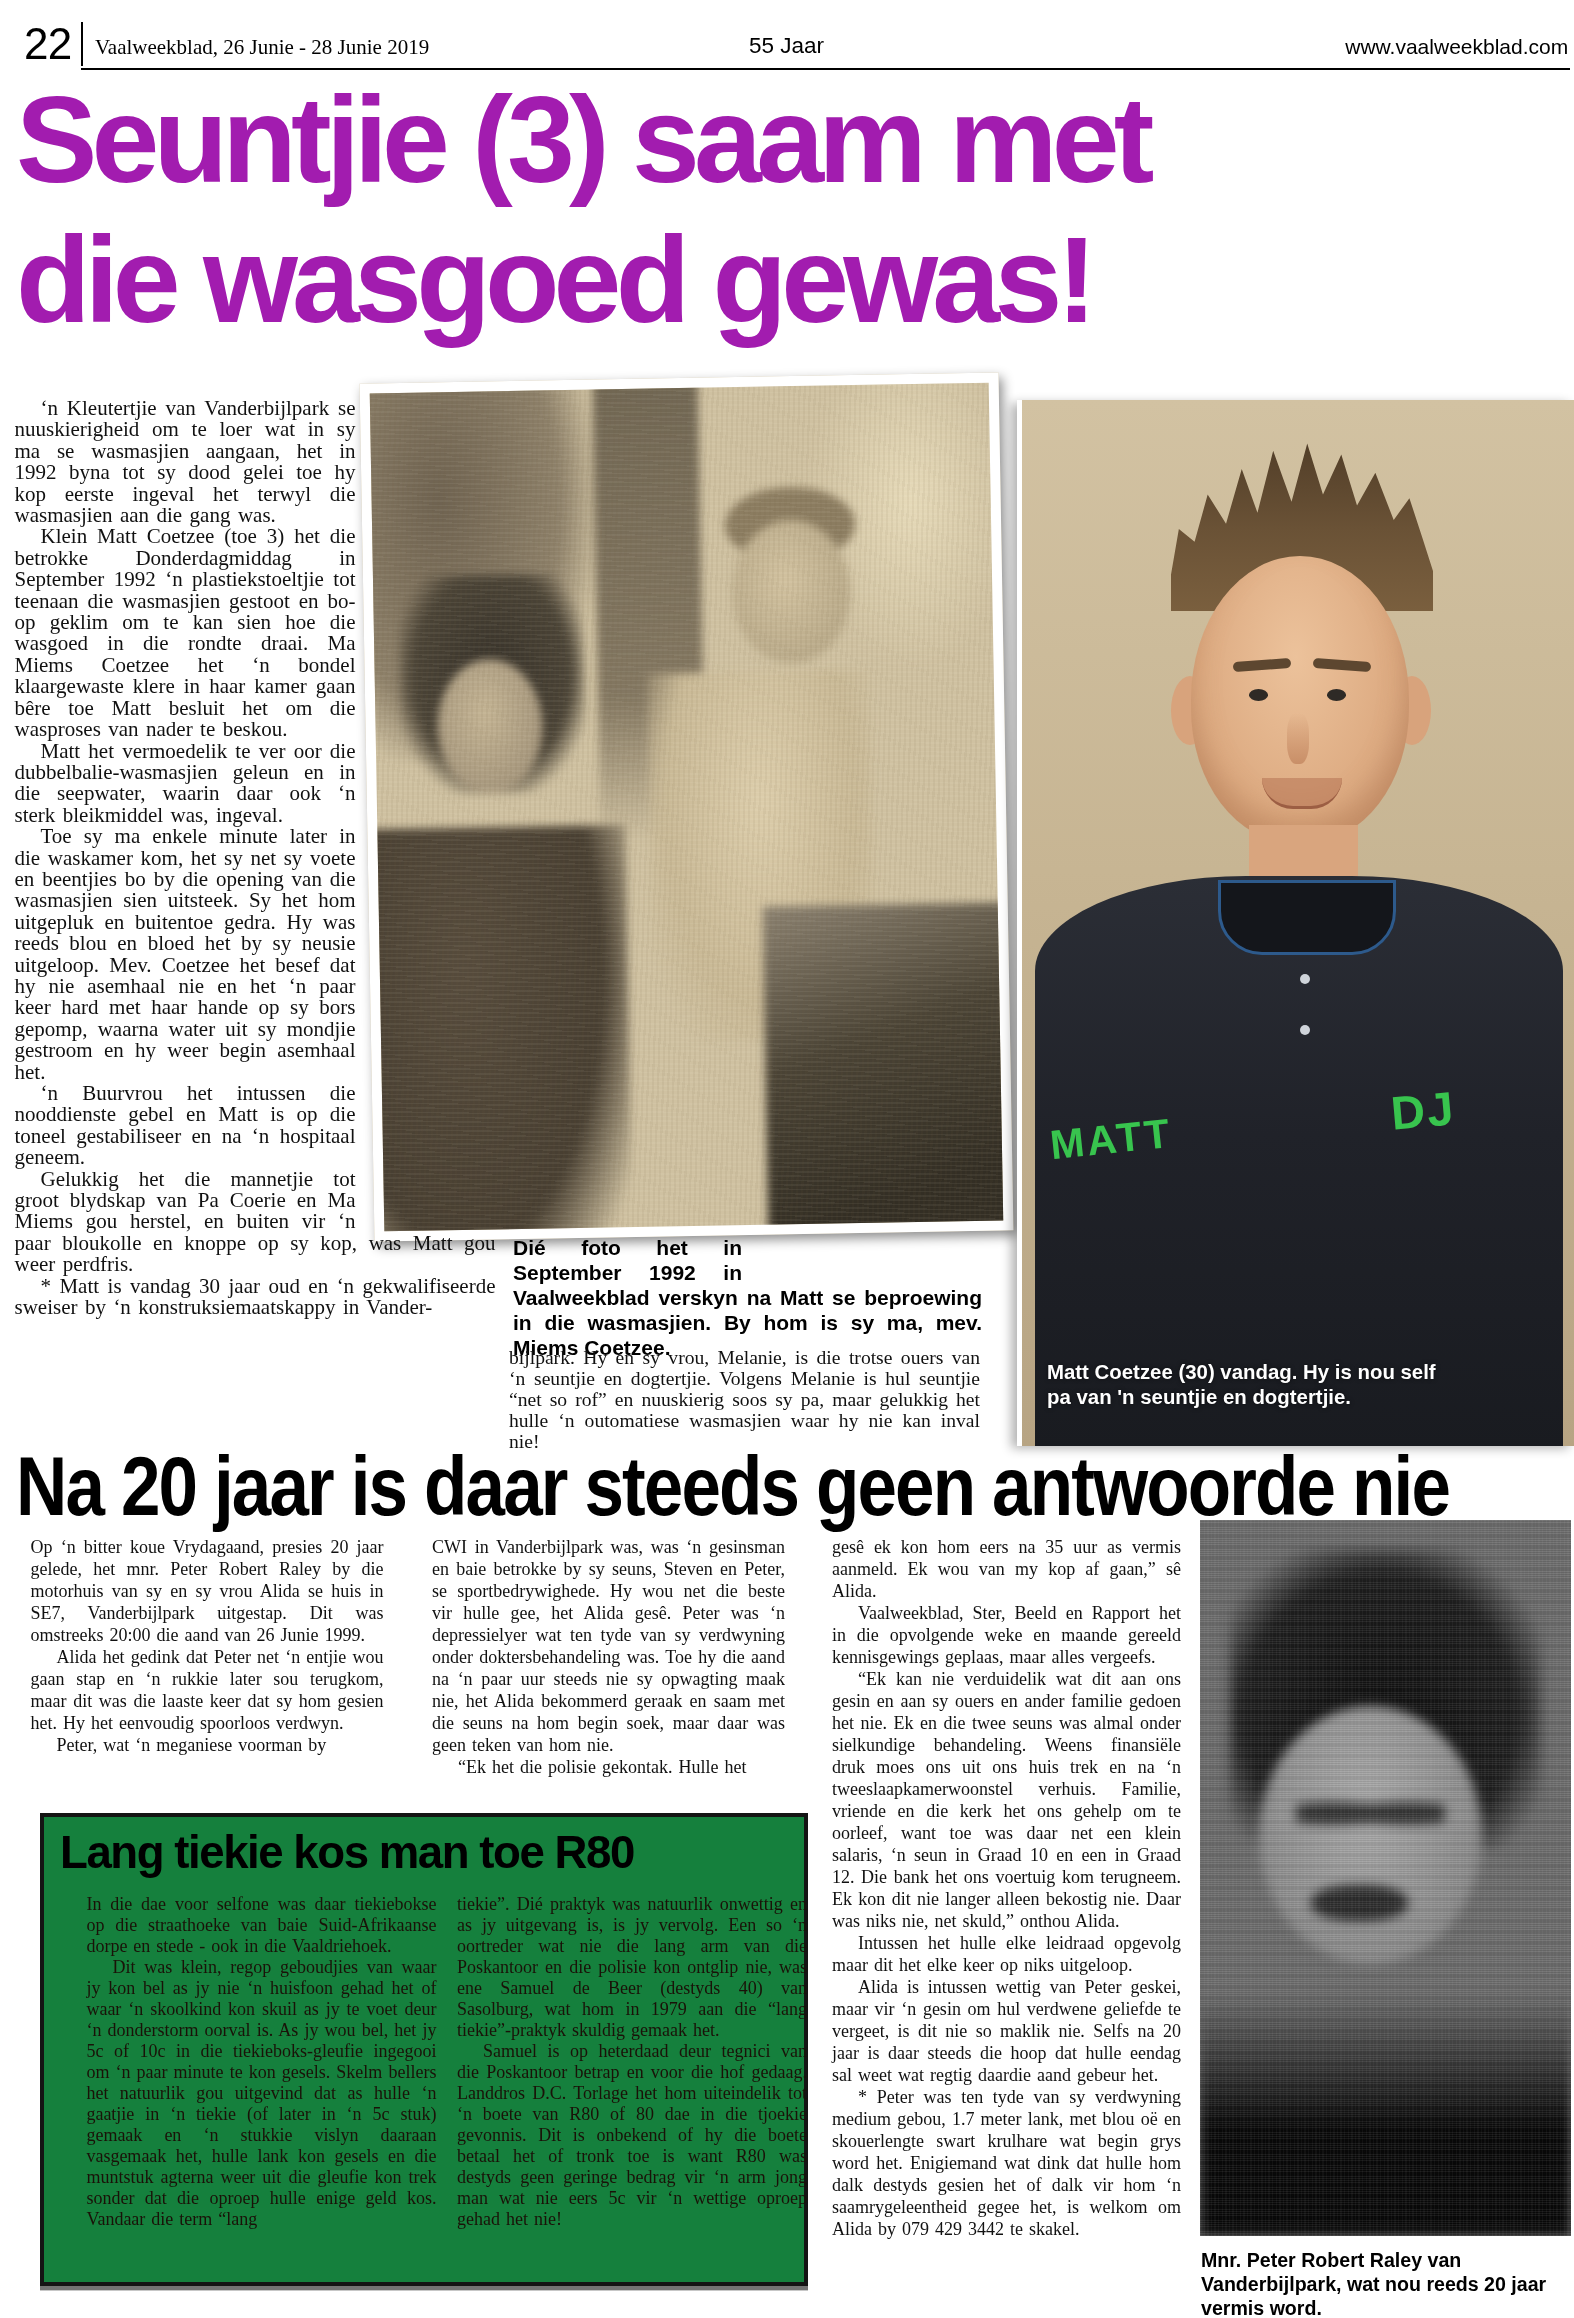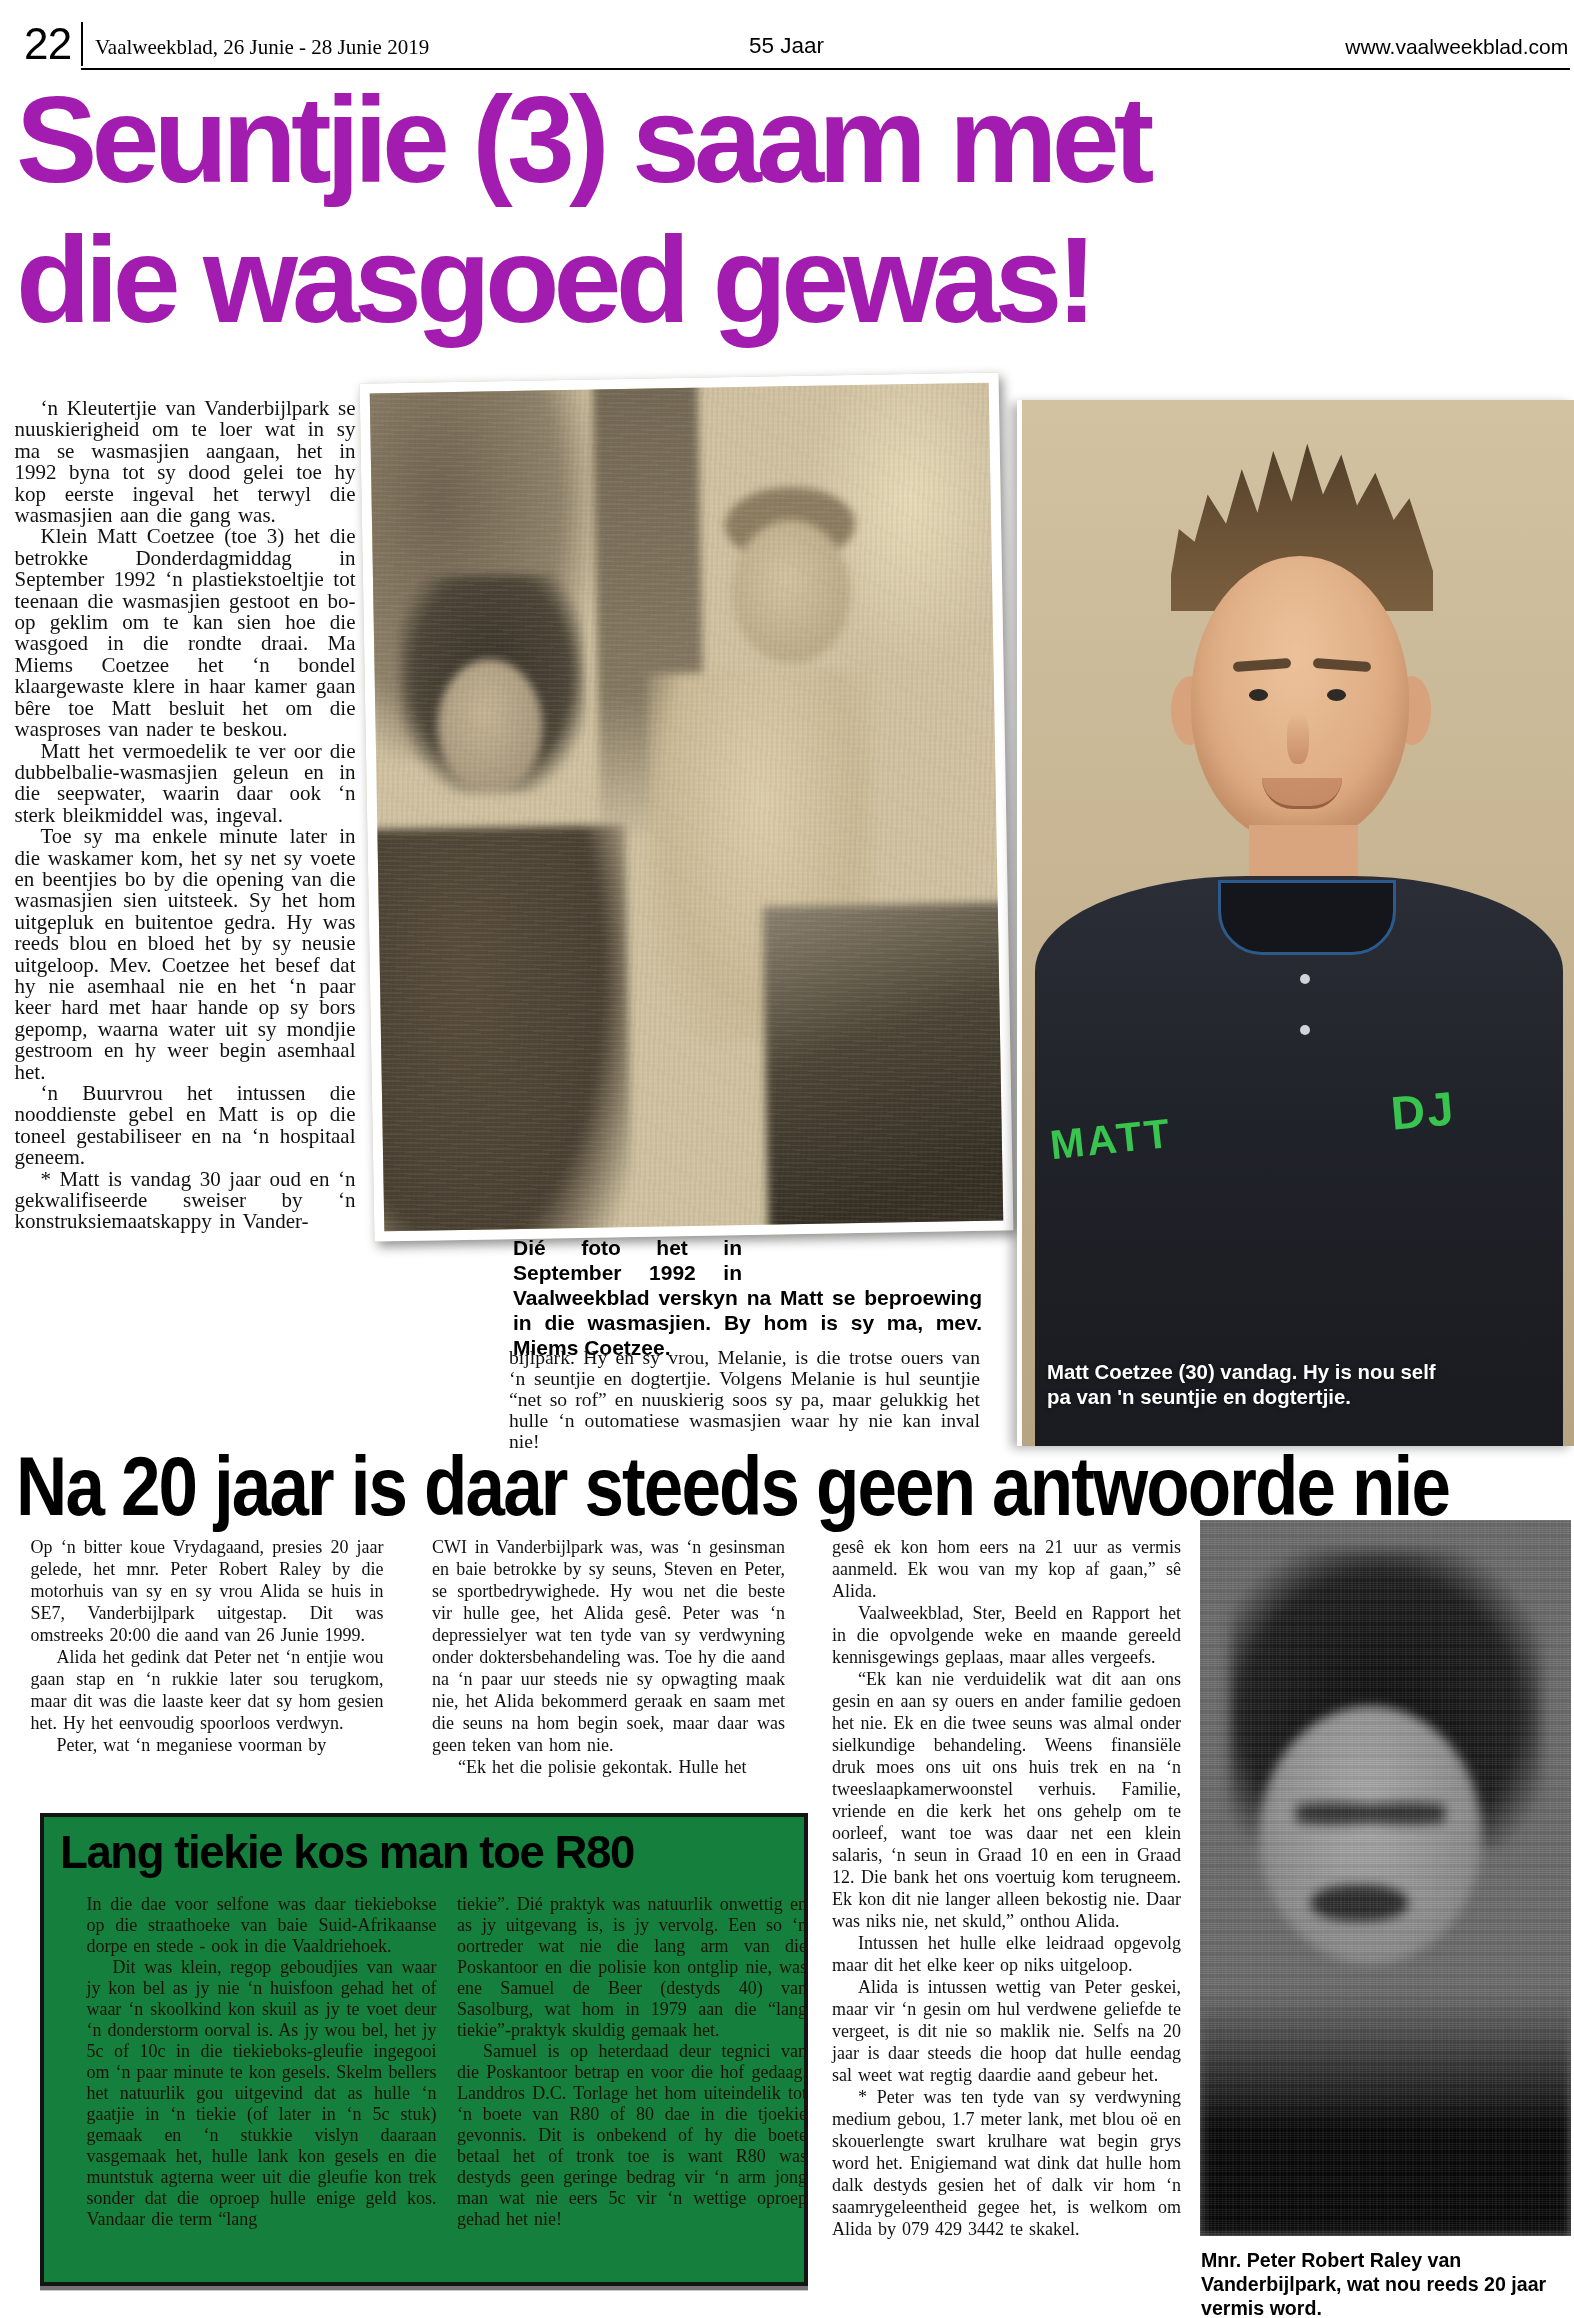--- a/index.html
+++ b/index.html
@@ -200,20 +200,21 @@
     </div>
   </div>
 
   <div class="col1 bodycol">
     <div class="col1-spacer"></div>
   <p class="para">‘n Kleutertjie van Vanderbijlpark se nuuskierigheid om te loer wat in sy ma se wasmasjien aangaan, het in 1992 byna tot sy dood gelei toe hy kop eerste ingeval het terwyl die wasmasjien aan die gang was.</p>
       <p class="para">Klein Matt Coetzee (toe 3) het die betrokke Donderdagmiddag in September 1992 ‘n plastiekstoeltjie tot teenaan die wasmasjien gestoot en bo-op geklim om te kan sien hoe die wasgoed in die rondte draai. Ma Miems Coetzee het ‘n bondel klaargewaste klere in haar kamer gaan bêre toe Matt besluit het om die wasproses van nader te beskou.</p>
       <p class="para">Matt het vermoedelik te ver oor die dubbelbalie-wasmasjien geleun en in die seepwater, waarin daar ook ‘n sterk bleikmiddel was, ingeval.</p>
       <p class="para">Toe sy ma enkele minute later in die waskamer kom, het sy net sy voete en beentjies bo by die opening van die wasmasjien sien uitsteek. Sy het hom uitgepluk en buitentoe gedra. Hy was reeds blou en bloed het by sy neusie uitgeloop. Mev. Coetzee het besef dat hy nie asemhaal nie en het ‘n paar keer hard met haar hande op sy bors gepomp, waarna water uit sy mondjie gestroom en hy weer begin asemhaal het.</p>
       <p class="para">‘n Buurvrou het intussen die nooddienste gebel en Matt is op die toneel gestabiliseer en na ‘n hospitaal geneem.</p>
+      <p class="para">Gelukkig het die mannetjie tot groot blydskap van Pa Coerie en Ma Miems gou herstel, en buiten vir ‘n paar bloukolle en knoppe op sy kop, was Matt gou weer perdfris.</p>
       <p class="para">* Matt is vandag 30 jaar oud en ‘n gekwalifiseerde sweiser by ‘n konstruksiemaatskappy in Vander-</p>
     </div>
 
   <div class="cap cap-old">
     <span class="cap-old-spacer"></span>
     <span>Dié foto het in September 1992 in Vaalweekblad verskyn na Matt se beproewing in die wasmasjien. By hom is sy ma, mev. Miems Coetzee.</span>
   </div>
 
   <div class="contin">bijlpark. Hy en sy vrou, Melanie, is die trotse ouers van ‘n seuntjie en dogtertjie. Volgens Melanie is hul seuntjie “net so rof” en nuuskierig soos sy pa, maar gelukkig het hulle ‘n outomatiese wasmasjien waar hy nie kan inval nie!</div>
 
@@ -222,21 +223,21 @@
   <div class="a2col a2c1 bodycol">
       <p class="para">Op ‘n bitter koue Vrydagaand, presies 20 jaar gelede, het mnr. Peter Robert Raley by die motorhuis van sy en sy vrou Alida se huis in SE7, Vanderbijlpark uitgestap. Dit was omstreeks 20:00 die aand van 26 Junie 1999.</p>
       <p class="para">Alida het gedink dat Peter net ‘n entjie wou gaan stap en ‘n rukkie later sou terugkom, maar dit was die laaste keer dat sy hom gesien het. Hy het eenvoudig spoorloos verdwyn.</p>
       <p class="para">Peter, wat ‘n meganiese voorman by</p>
     </div>
   <div class="a2col a2c2 bodycol">
       <p class="para">CWI in Vanderbijlpark was, was ‘n gesinsman en baie betrokke by sy seuns, Steven en Peter, se sportbedrywighede. Hy wou net die beste vir hulle gee, het Alida gesê. Peter was ‘n depressielyer wat ten tyde van sy verdwyning onder doktersbehandeling was. Toe hy die aand na ‘n paar uur steeds nie sy opwagting maak nie, het Alida bekommerd geraak en saam met die seuns na hom begin soek, maar daar was geen teken van hom nie.</p>
       <p class="para">“Ek het die polisie gekontak. Hulle het</p>
     </div>
   <div class="a2col a2c3 bodycol">
-      <p class="para">gesê ek kon hom eers na 21 uur as vermis aanmeld. Ek wou van my kop af gaan,” sê Alida.</p>
+      <p class="para">gesê ek kon hom eers na 35 uur as vermis aanmeld. Ek wou van my kop af gaan,” sê Alida.</p>
       <p class="para">Vaalweekblad, Ster, Beeld en Rapport het in die opvolgende weke en maande gereeld kennisgewings geplaas, maar alles vergeefs.</p>
       <p class="para">“Ek kan nie verduidelik wat dit aan ons gesin en aan sy ouers en ander familie gedoen het nie. Ek en die twee seuns was almal onder sielkundige behandeling. Weens finansiële druk moes ons uit ons huis trek en na ‘n tweeslaapkamerwoonstel verhuis. Familie, vriende en die kerk het ons gehelp om te oorleef, want toe was daar net een klein salaris, ‘n seun in Graad 10 en een in Graad 12. Die bank het ons voertuig kom terugneem. Ek kon dit nie langer alleen bekostig nie. Daar was niks nie, net skuld,” onthou Alida.</p>
       <p class="para">Intussen het hulle elke leidraad opgevolg maar dit het elke keer op niks uitgeloop.</p>
       <p class="para">Alida is intussen wettig van Peter geskei, maar vir ‘n gesin om hul verdwene geliefde te vergeet, is dit nie so maklik nie. Selfs na 20 jaar is daar steeds die hoop dat hulle eendag sal weet wat regtig daardie aand gebeur het.</p>
       <p class="para">* Peter was ten tyde van sy verdwyning medium gebou, 1.7 meter lank, met blou oë en skouerlengte swart krulhare wat begin grys word het. Enigiemand wat dink dat hulle hom dalk destyds gesien het of dalk vir hom ‘n saamrygeleentheid gegee het, is welkom om Alida by 079 429 3442 te skakel.</p>
     </div>
 
   <div class="tbox">
     <div class="tbox-title">Lang tiekie kos man toe R80</div>
     <div class="tbox-col tbox-c1 bodycol">

